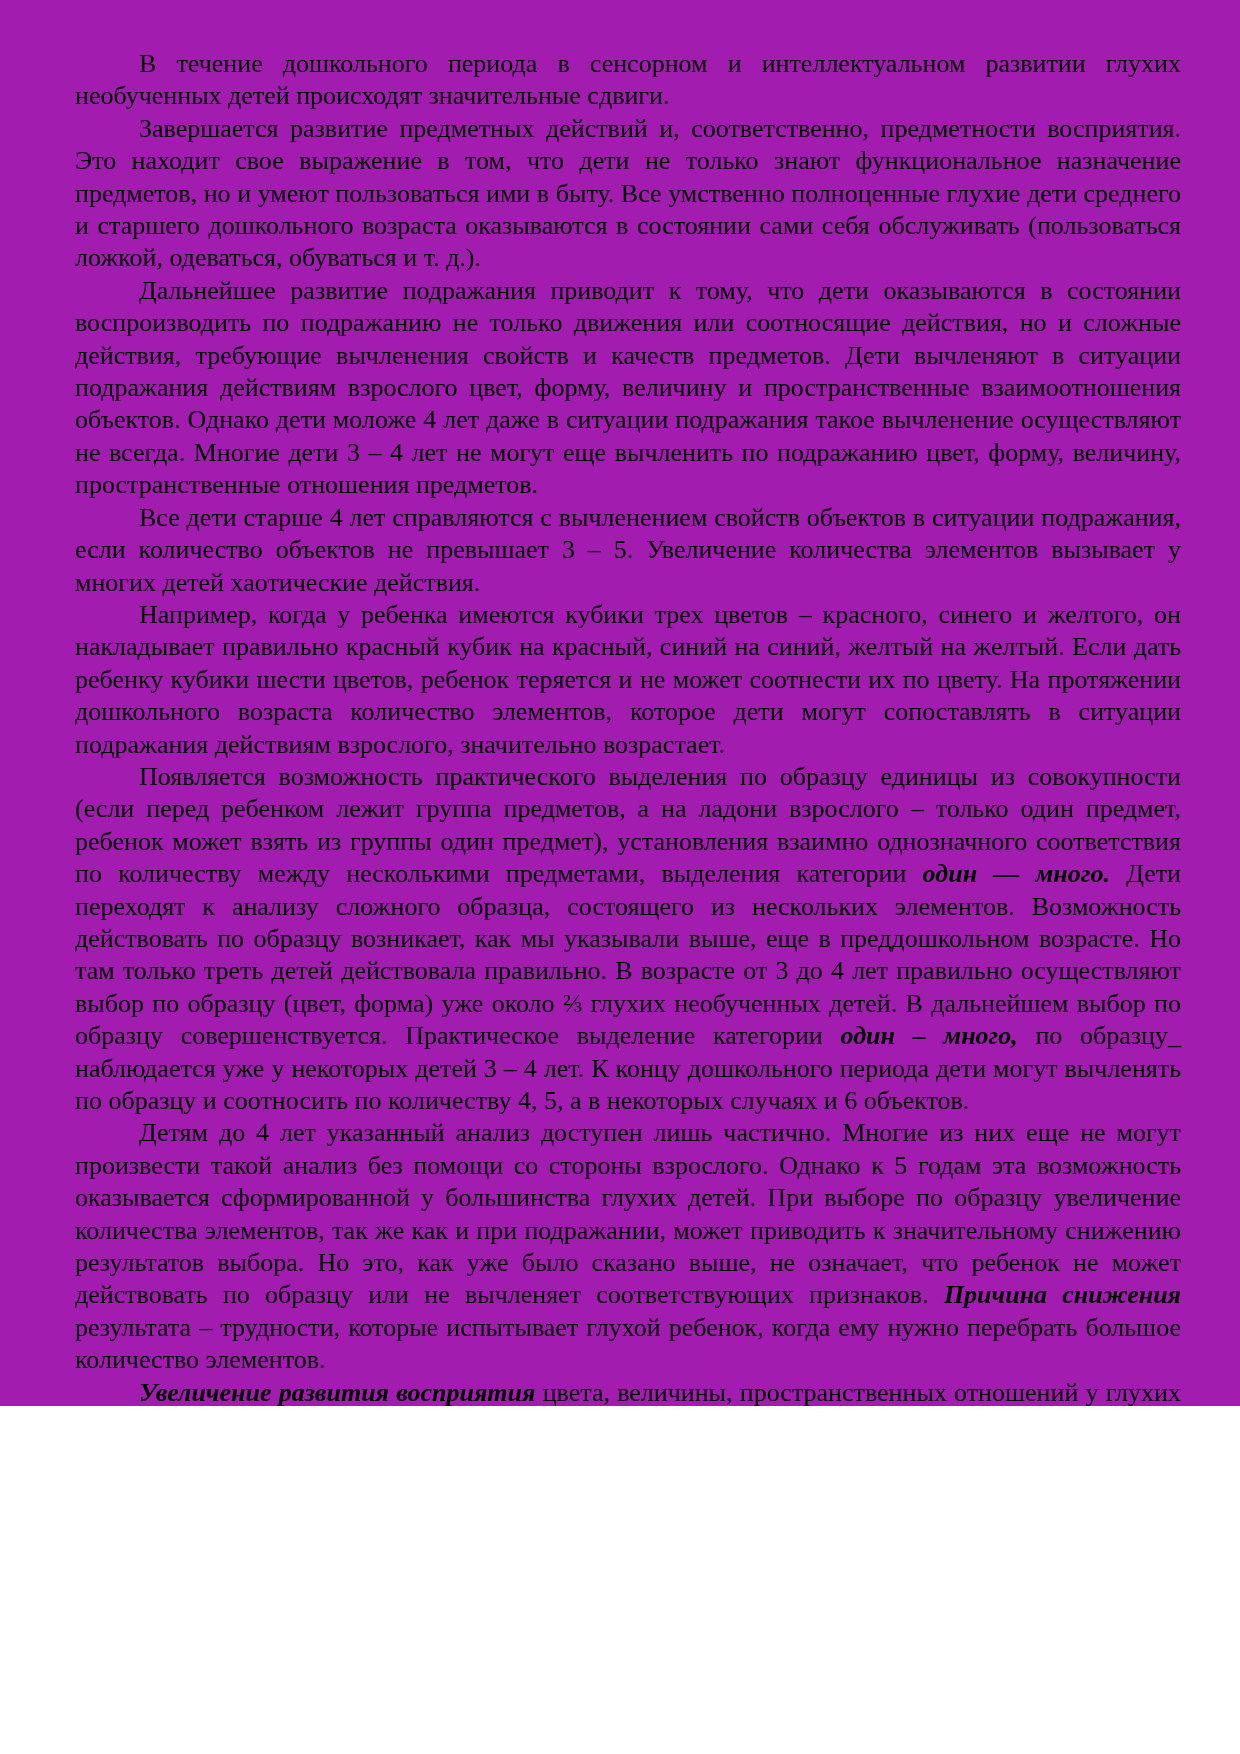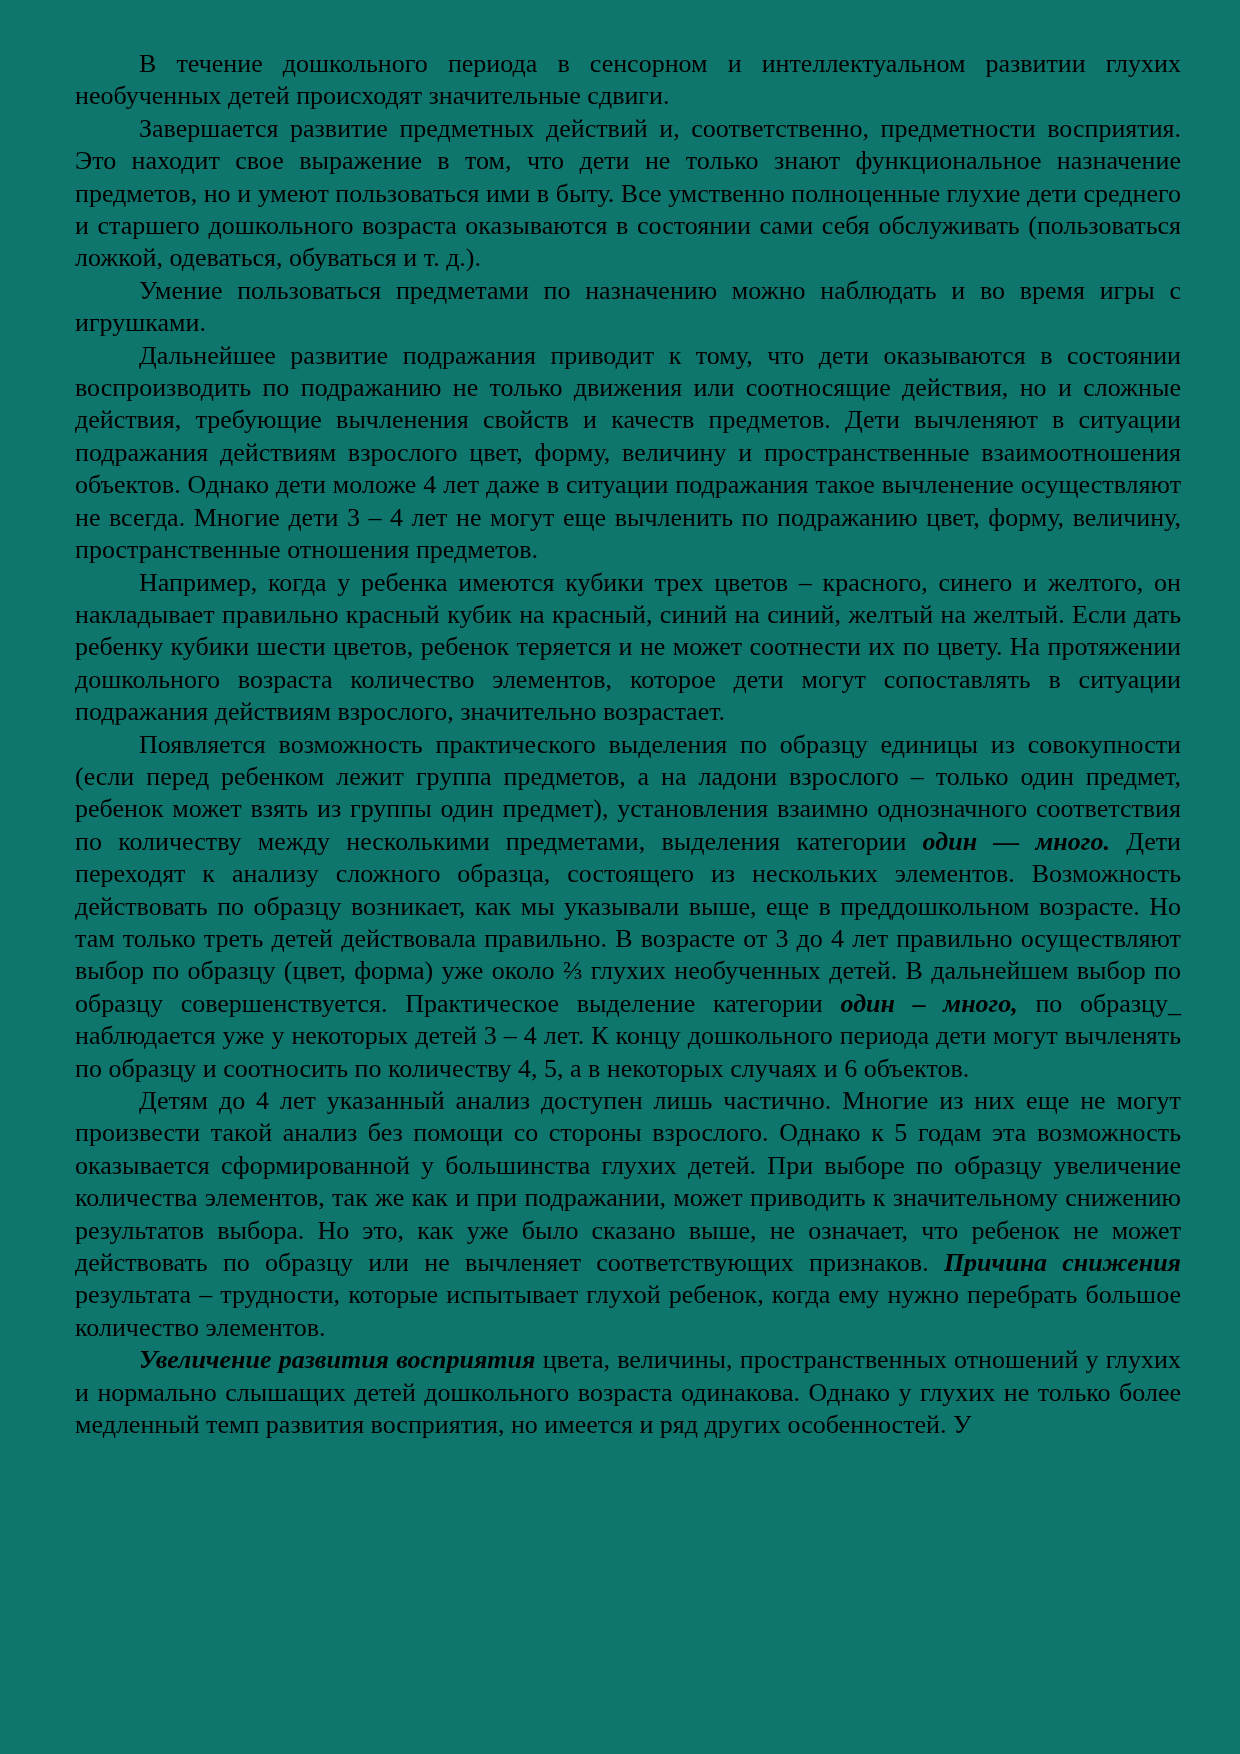--- a/index.html
+++ b/index.html
@@ -3,22 +3,22 @@
 <meta charset="utf-8">
 <style>
   html, body {
     margin: 0;
     padding: 0;
     background: #ffffff;
   }
   .page {
     position: relative;
     width: 1240px;
-    height: 1754px;
-    background: #0f766e;
+    height: 1406px;
+    background: #a21caf;
     overflow: hidden;
   }
   .doc-body {
     position: absolute;
     left: 75px;
     top: 48px;
     width: 1106px;
     font-family: "Liberation Serif", "DejaVu Serif", serif;
     font-size: 26px;
     line-height: 32.4px;
@@ -34,20 +34,20 @@
   .run-italic { font-style: italic; font-weight: bold; }
   .run-bold-italic { font-style: italic; font-weight: bold; margin-top: 45px; }
 </style>
 </head>
 <body>
 
 <div class="page">
   <div class="doc-body" id="doc-body">
       <p class="para"><span class="run-normal">В течение дошкольного периода в сенсорном и интеллектуальном развитии глухих необученных детей происходят значительные сдвиги.</span></p>
       <p class="para"><span class="run-normal">Завершается развитие предметных действий и, соответственно, предметности восприятия. Это находит свое выражение в том, что дети не только знают функциональное назначение предметов, но и умеют пользоваться ими в быту. Все умственно полноценные глухие дети среднего и старшего дошкольного возраста оказываются в состоянии сами себя обслуживать (пользоваться ложкой, одеваться, обуваться и т. д.).</span></p>
-      <p class="para"><span class="run-normal">Умение пользоваться предметами по назначению можно наблюдать и во время игры с игрушками.</span></p>
       <p class="para"><span class="run-normal">Дальнейшее развитие подражания приводит к тому, что дети оказываются в состоянии воспроизводить по подражанию не только движения или соотносящие действия, но и сложные действия, требующие вычленения свойств и качеств предметов. Дети вычленяют в ситуации подражания действиям взрослого цвет, форму, величину и пространственные взаимоотношения объектов. Однако дети моложе 4 лет даже в ситуации подражания такое вычленение осуществляют не всегда. Многие дети 3 – 4 лет не могут еще вычленить по подражанию цвет, форму, величину, пространственные отношения предметов.</span></p>
+      <p class="para"><span class="run-normal">Все дети старше 4 лет справляются с вычленением свойств объектов в ситуации подражания, если количество объектов не превышает 3 – 5. Увеличение количества элементов вызывает у многих детей хаотические действия.</span></p>
       <p class="para"><span class="run-normal">Например, когда у ребенка имеются кубики трех цветов – красного, синего и желтого, он накладывает правильно красный кубик на красный, синий на синий, желтый на желтый. Если дать ребенку кубики шести цветов, ребенок теряется и не может соотнести их по цвету. На протяжении дошкольного возраста количество элементов, которое дети могут сопоставлять в ситуации подражания действиям взрослого, значительно возрастает.</span></p>
       <p class="para"><span class="run-normal">Появляется возможность практического выделения по образцу единицы из совокупности (если перед ребенком лежит группа предметов, а на ладони взрослого – только один предмет, ребенок может взять из группы один предмет), установления взаимно однозначного соответствия по количеству между несколькими предметами, выделения категории </span><span class="run-bold-italic">один — много.</span><span class="run-normal"> Дети переходят к анализу сложного образца, состоящего из нескольких элементов. Возможность действовать по образцу возникает, как мы указывали выше, еще в преддошкольном возрасте. Но там только треть детей действовала правильно. В возрасте от 3 до 4 лет правильно осуществляют выбор по образцу (цвет, форма) уже около ⅔ глухих необученных детей. В дальнейшем выбор по образцу совершенствуется. Практическое выделение категории </span><span class="run-italic">один – много,</span><span class="run-normal"> по образцу_ наблюдается уже у некоторых детей 3 – 4 лет. К концу дошкольного периода дети могут вычленять по образцу и соотносить по количеству 4, 5, а в некоторых случаях и 6 объектов.</span></p>
       <p class="para"><span class="run-normal">Детям до 4 лет указанный анализ доступен лишь частично. Многие из них еще не могут произвести такой анализ без помощи со стороны взрослого. Однако к 5 годам эта возможность оказывается сформированной у большинства глухих детей. При выборе по образцу увеличение количества элементов, так же как и при подражании, может приводить к значительному снижению результатов выбора. Но это, как уже было сказано выше, не означает, что ребенок не может действовать по образцу или не вычленяет соответствующих признаков. </span><span class="run-italic">Причина снижения</span><span class="run-normal"> результата – трудности, которые испытывает глухой ребенок, когда ему нужно перебрать большое количество элементов.</span></p>
       <p class="para"><span class="run-bold-italic">Увеличение развития восприятия</span><span class="run-normal"> цвета, величины, пространственных отношений у глухих и нормально слышащих детей дошкольного возраста одинакова. Однако у глухих не только более медленный темп развития восприятия, но имеется и ряд других особенностей. У</span></p>
     </div>
 </div>
 
 </body></html>

